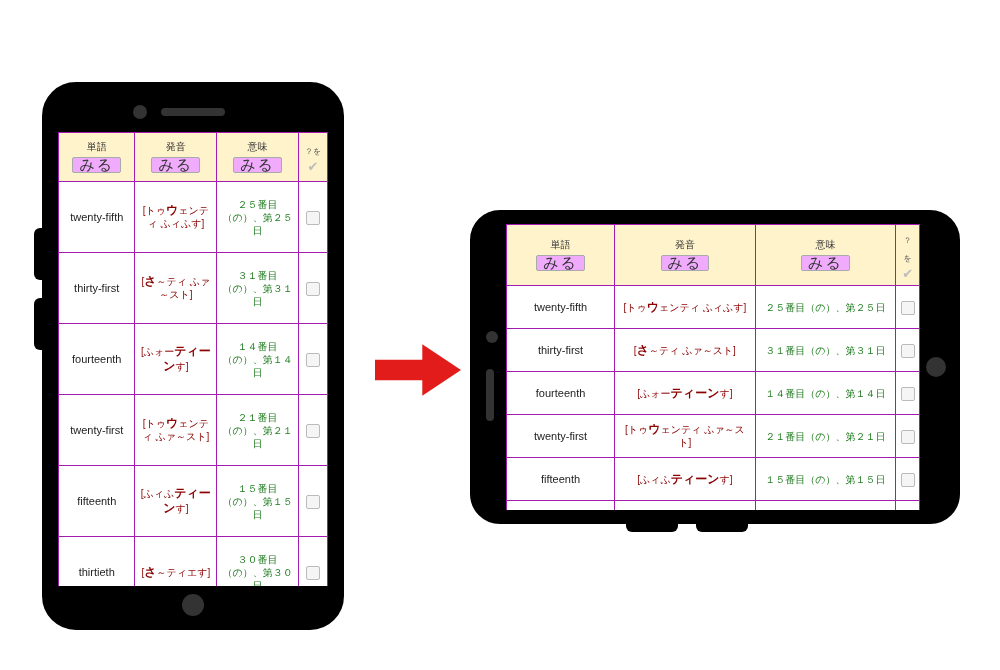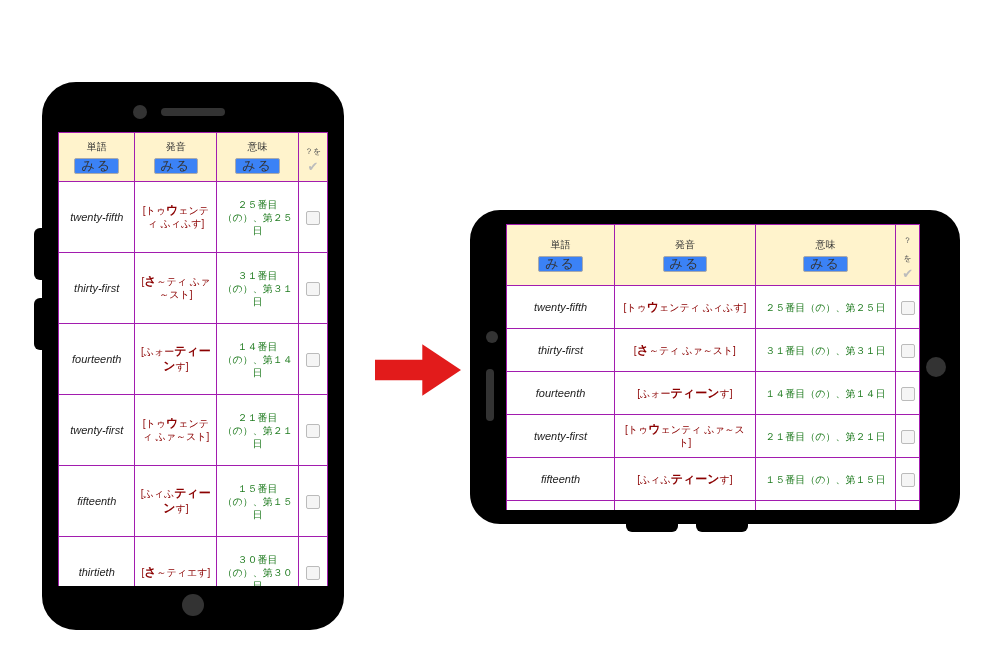--- a/index.html
+++ b/index.html
@@ -140,38 +140,38 @@
     padding: 4px 4px;
   }
   table.vocab th {
     background: #fff3cc;
     font-weight: normal;
   }
   .hdr-label { font-size: 10px; color:#333; display:block; margin-bottom:2px;}
   .miru-btn {
     display: inline-block;
     border: 1px solid #aaa;
-    background: #3b82f6;
+    background: #f0abfc;
     padding: 0 6px;
-    font-size: 13px;
+    font-size: 15px;
     line-height: 14px;
     border-radius: 2px;
     letter-spacing: 2px;
     color:#333;
   }
   .qmark-col { font-size: 8px; color:#555; }
   .chk-ghost {
     display:inline-block;
     width:12px; height:12px;
     border:1px solid #bbb;
     border-radius:2px;
     background:#f5f5f5;
     vertical-align:middle;
   }
-  .word-cell { font-size: 11px; color:#222;font-style:italic; }
+  .word-cell { font-size: 11px; color:#222; }
   .pron-cell { font-size: 10px; color: #8b0000; line-height:1.25;}
   .pron-cell .em { font-weight:bold; font-size:12px;}
   .mean-cell { font-size: 10px; color: #1f7b1f; line-height:1.3;font-family:Liberation Serif, serif;}
   
   .screen-port col.c-word { width: 58px;}
   .screen-port col.c-pron { width: 62px;}
   .screen-port col.c-mean { width: 62px;}
   .screen-port col.c-chk { width: 22px;}
   .screen-port td { height: 62px;}
   .screen-port th { height: 40px;}

